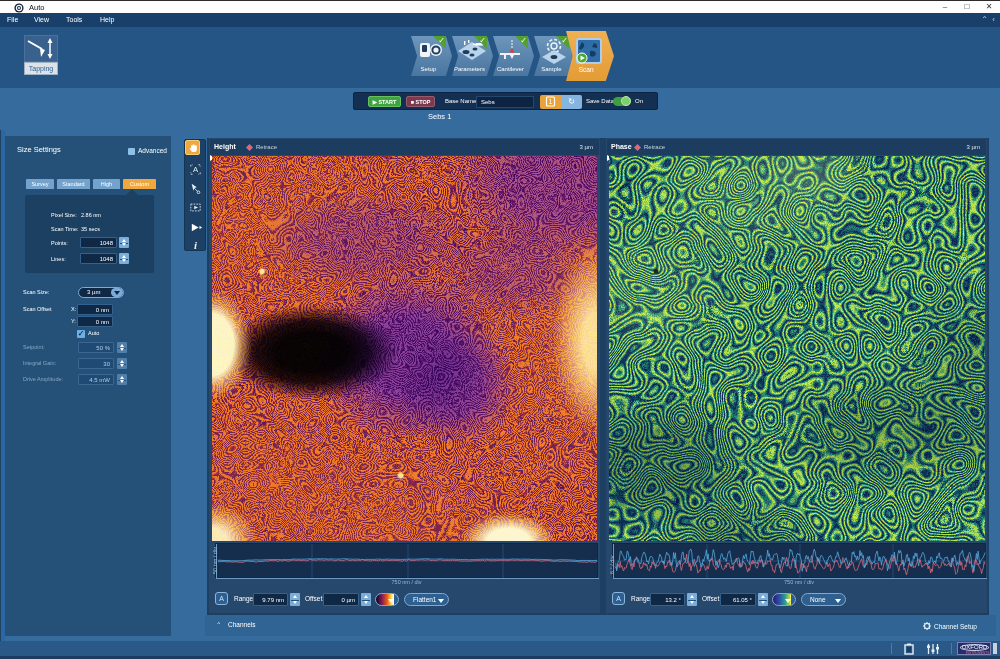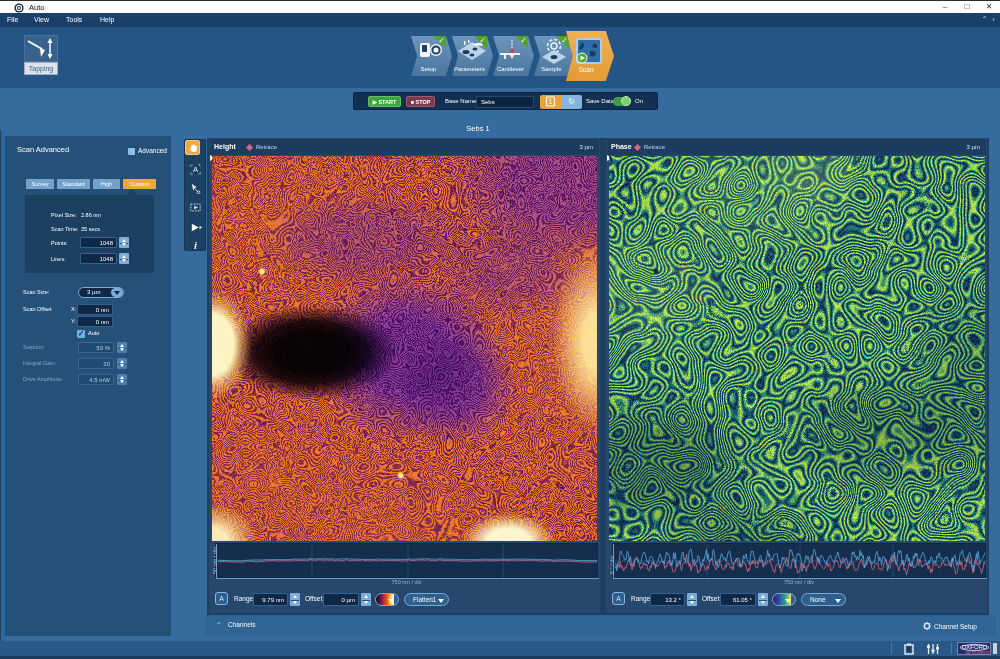--- a/index.html
+++ b/index.html
@@ -29,21 +29,21 @@
 #startbar .btn{position:absolute;top:3px;height:11px;border-radius:2px;color:#fff;font-size:5.5px;font-weight:bold;text-align:center;line-height:11px;}
 #bstart{left:14px;width:33px;background:#3fa341;border:1px solid #65c05f;}
 #bstop{left:52px;width:29px;background:#7c3a50;border:1px solid #9a5a6e;color:#d8c2cb;}
 #startbar .lab{position:absolute;top:5px;}
 #bninput{position:absolute;left:122px;top:3px;width:58px;height:12px;background:#0d2342;border:1px solid #27486e;color:#fff;font-size:6px;padding-left:4px;line-height:11px;}
 #segorange{position:absolute;left:186px;top:2px;width:21px;height:14px;background:#eaa23c;border-radius:2px 0 0 2px;color:#fff;text-align:center;line-height:14px;font-size:8px;}
 #segblue{position:absolute;left:207px;top:2px;width:21px;height:14px;background:#85b5de;border-radius:0 2px 2px 0;color:#fff;text-align:center;line-height:14px;font-size:8px;}
 #toggle{position:absolute;left:259px;top:4px;width:18px;height:9px;background:#3d9e43;border-radius:5px;}
 #toggle .knob{position:absolute;right:0px;top:-1px;width:10px;height:10px;background:#7ed06f;border:1px solid #bfe8b5;border-radius:50%;}
 
-#sebs1{left:428px;top:124px;width:100px;text-align:center;color:#fff;font-size:7.5px;}
+#sebs1{left:428px;top:112px;width:100px;text-align:left;color:#fff;font-size:7.5px;}
 
 #lstrip{left:0;top:130px;width:5px;height:527px;background:linear-gradient(90deg,#20415f 0 1px,#2b67a2 1px 5px);}
 #lpanel{left:5px;top:136px;width:166px;height:500px;background:#255179;color:#fff;}
 #lpanel .ttl{position:absolute;left:12px;top:9px;font-size:7.5px;}
 #advchk{position:absolute;left:123px;top:12px;width:7px;height:7px;background:#8fc0e8;border-radius:1px;}
 #advlbl{position:absolute;left:133px;top:11px;font-size:6.5px;}
 .tab{position:absolute;top:43px;height:10px;color:#fff;font-size:5.5px;text-align:center;line-height:10px;background:#73a2cc;border-radius:1px 1px 0 0;}
 #innerbox{position:absolute;left:20px;top:59px;width:129px;height:78px;background:#1c4061;border-radius:2px;}
 #notch{position:absolute;left:121px;top:53px;width:0;height:0;border-left:6px solid transparent;border-right:6px solid transparent;border-bottom:6px solid #1c4061;}
 .row{position:absolute;font-size:5.5px;color:#fff;}
@@ -193,21 +193,21 @@
     <div id="segblue">↻</div>
   <div class="lab" style="left:232px">Save Data:</div>
   <div id="toggle">
       <div class="knob"></div>
     </div>
   <div class="lab" style="left:281px">On</div>
 </div>
 <div class="abs" id="sebs1">Sebs 1</div>
 <div class="abs" id="lstrip"></div>
 <div class="abs" id="lpanel">
-    <div class="ttl">Scan Advanced</div>
+    <div class="ttl">Size Settings</div>
     <div id="advchk"></div>
     <div id="advlbl">Advanced</div>
     <div class="tab" style="left:21px;width:28px">Survey</div>
     <div class="tab" style="left:52px;width:33px">Standard</div>
     <div class="tab" style="left:88px;width:27px">High</div>
     <div class="tab" style="left:118px;width:33px;background:#f0a73e">Custom</div>
     <div id="innerbox"></div>
     <div id="notch"></div>
     <div class="row" style="left:46px;top:76px">Pixel Size:</div>
     <div class="row" style="left:76px;top:76px">2.86 nm</div>

